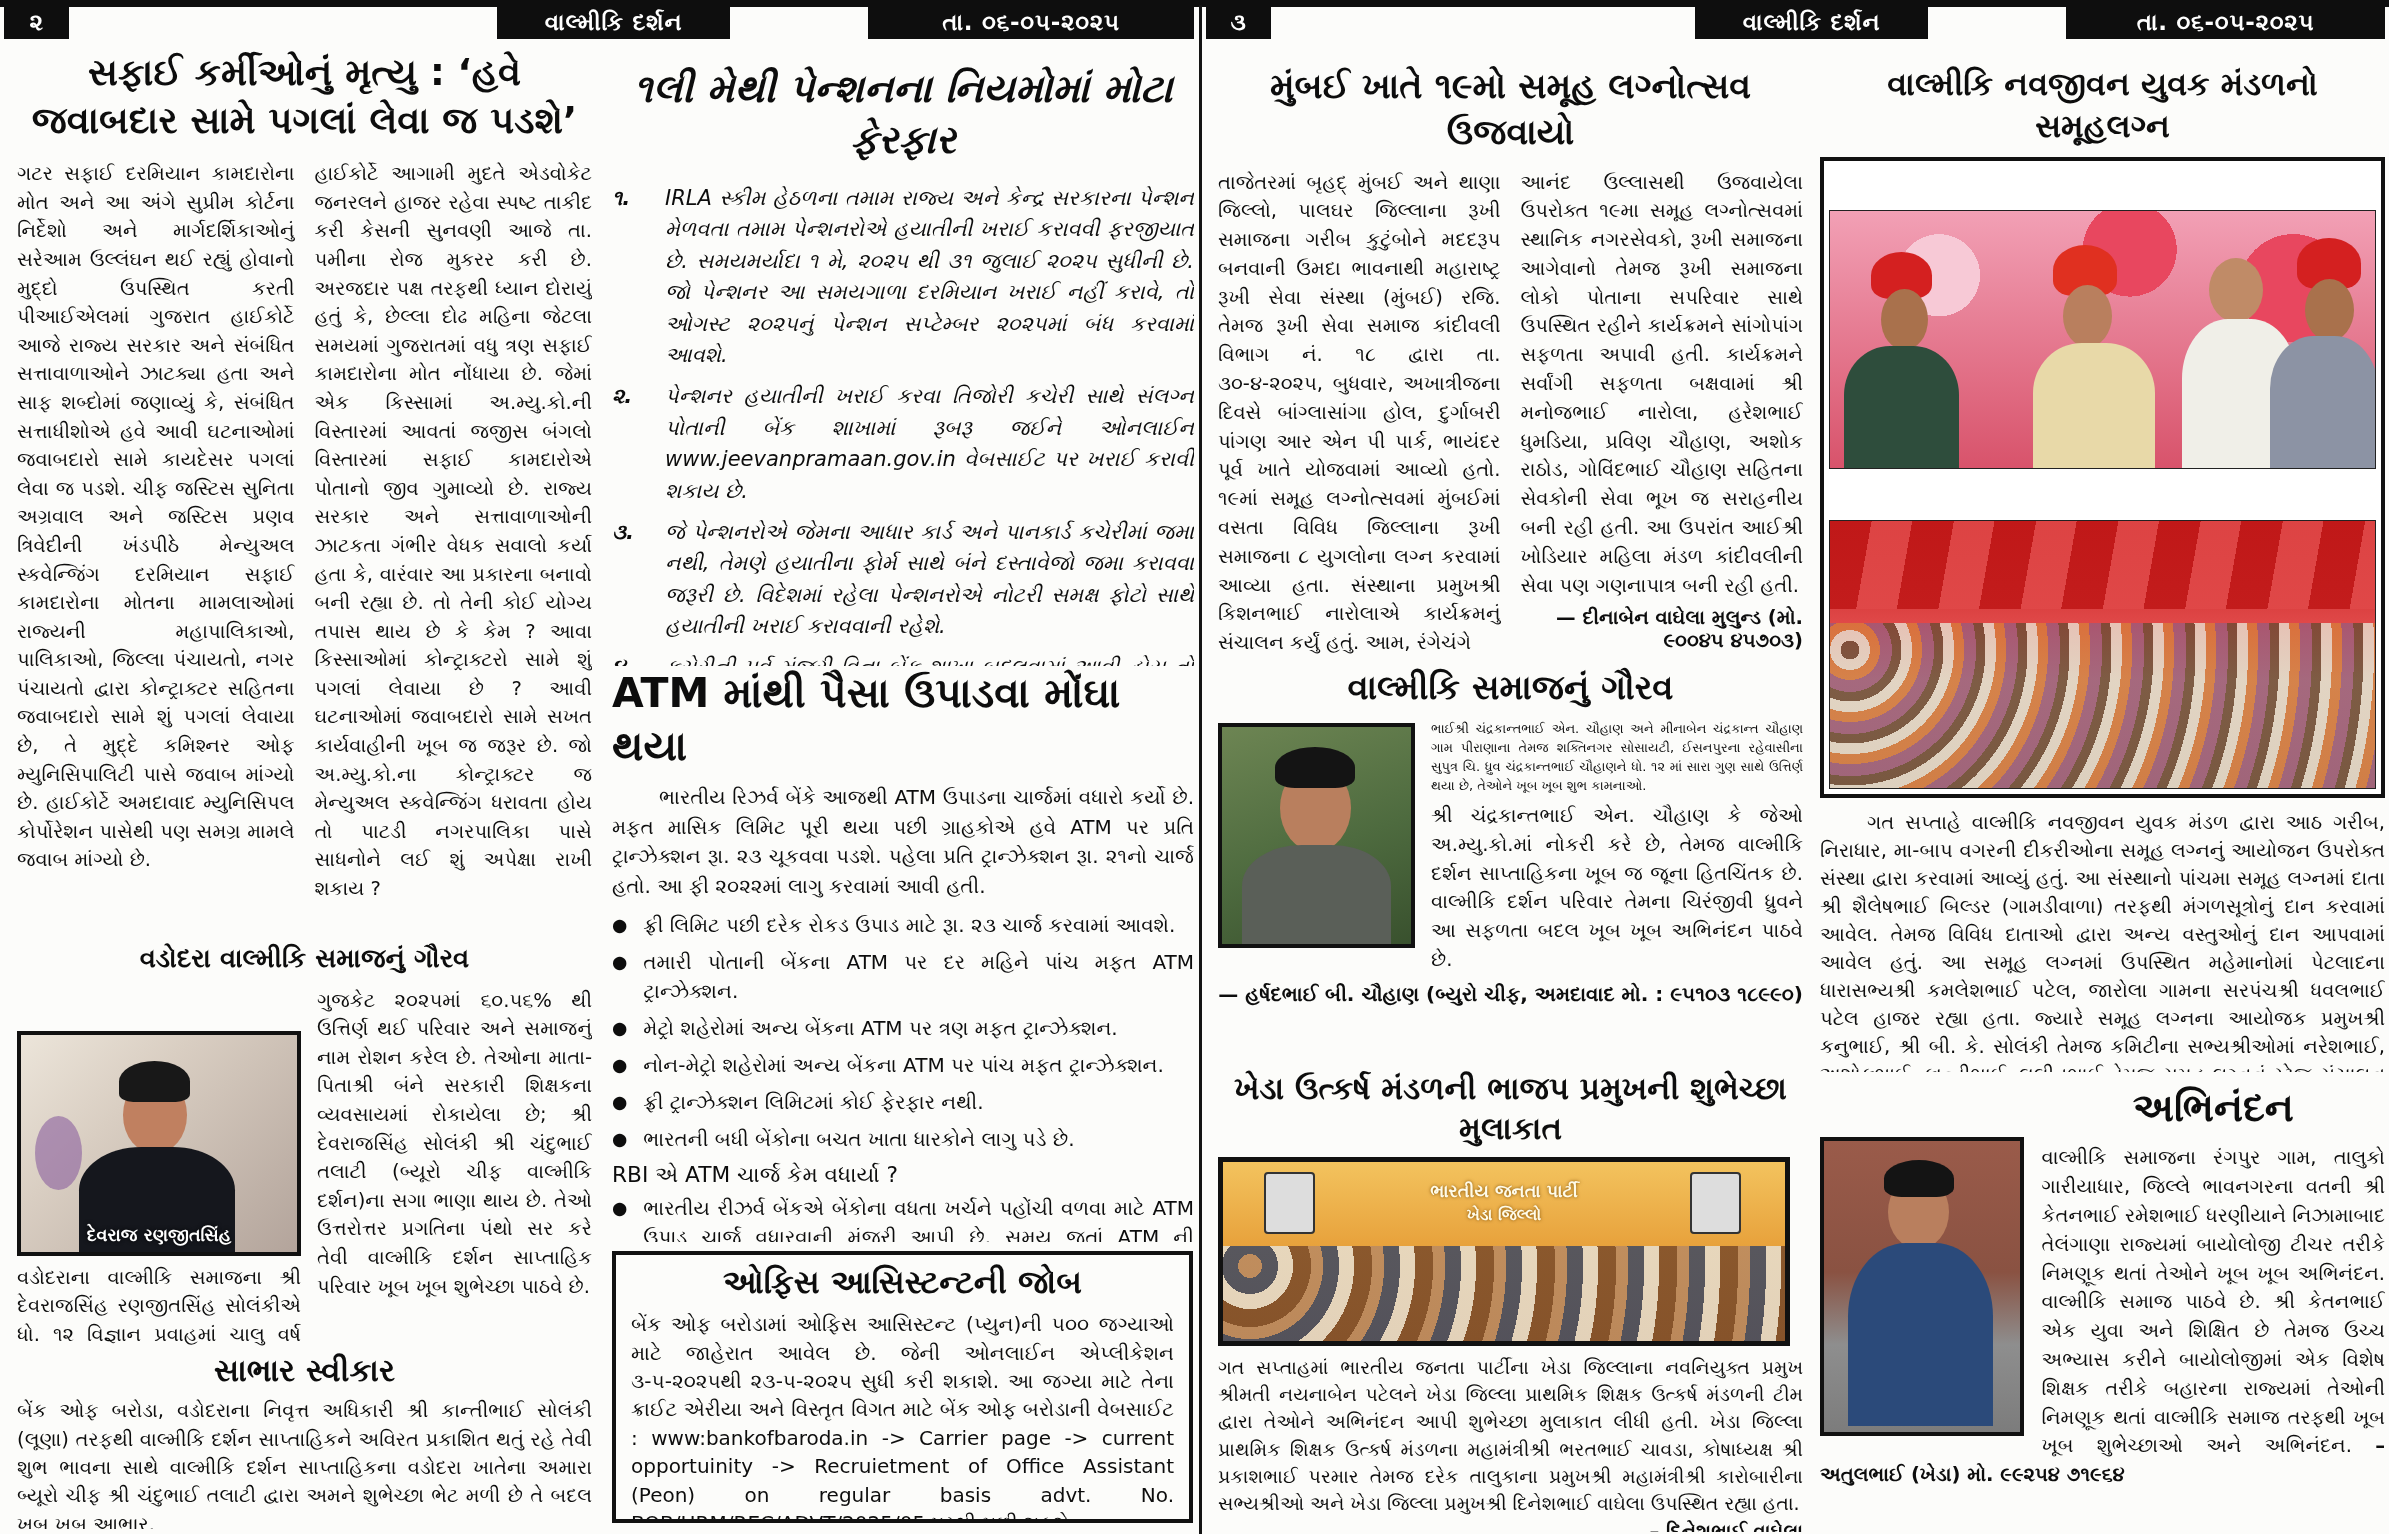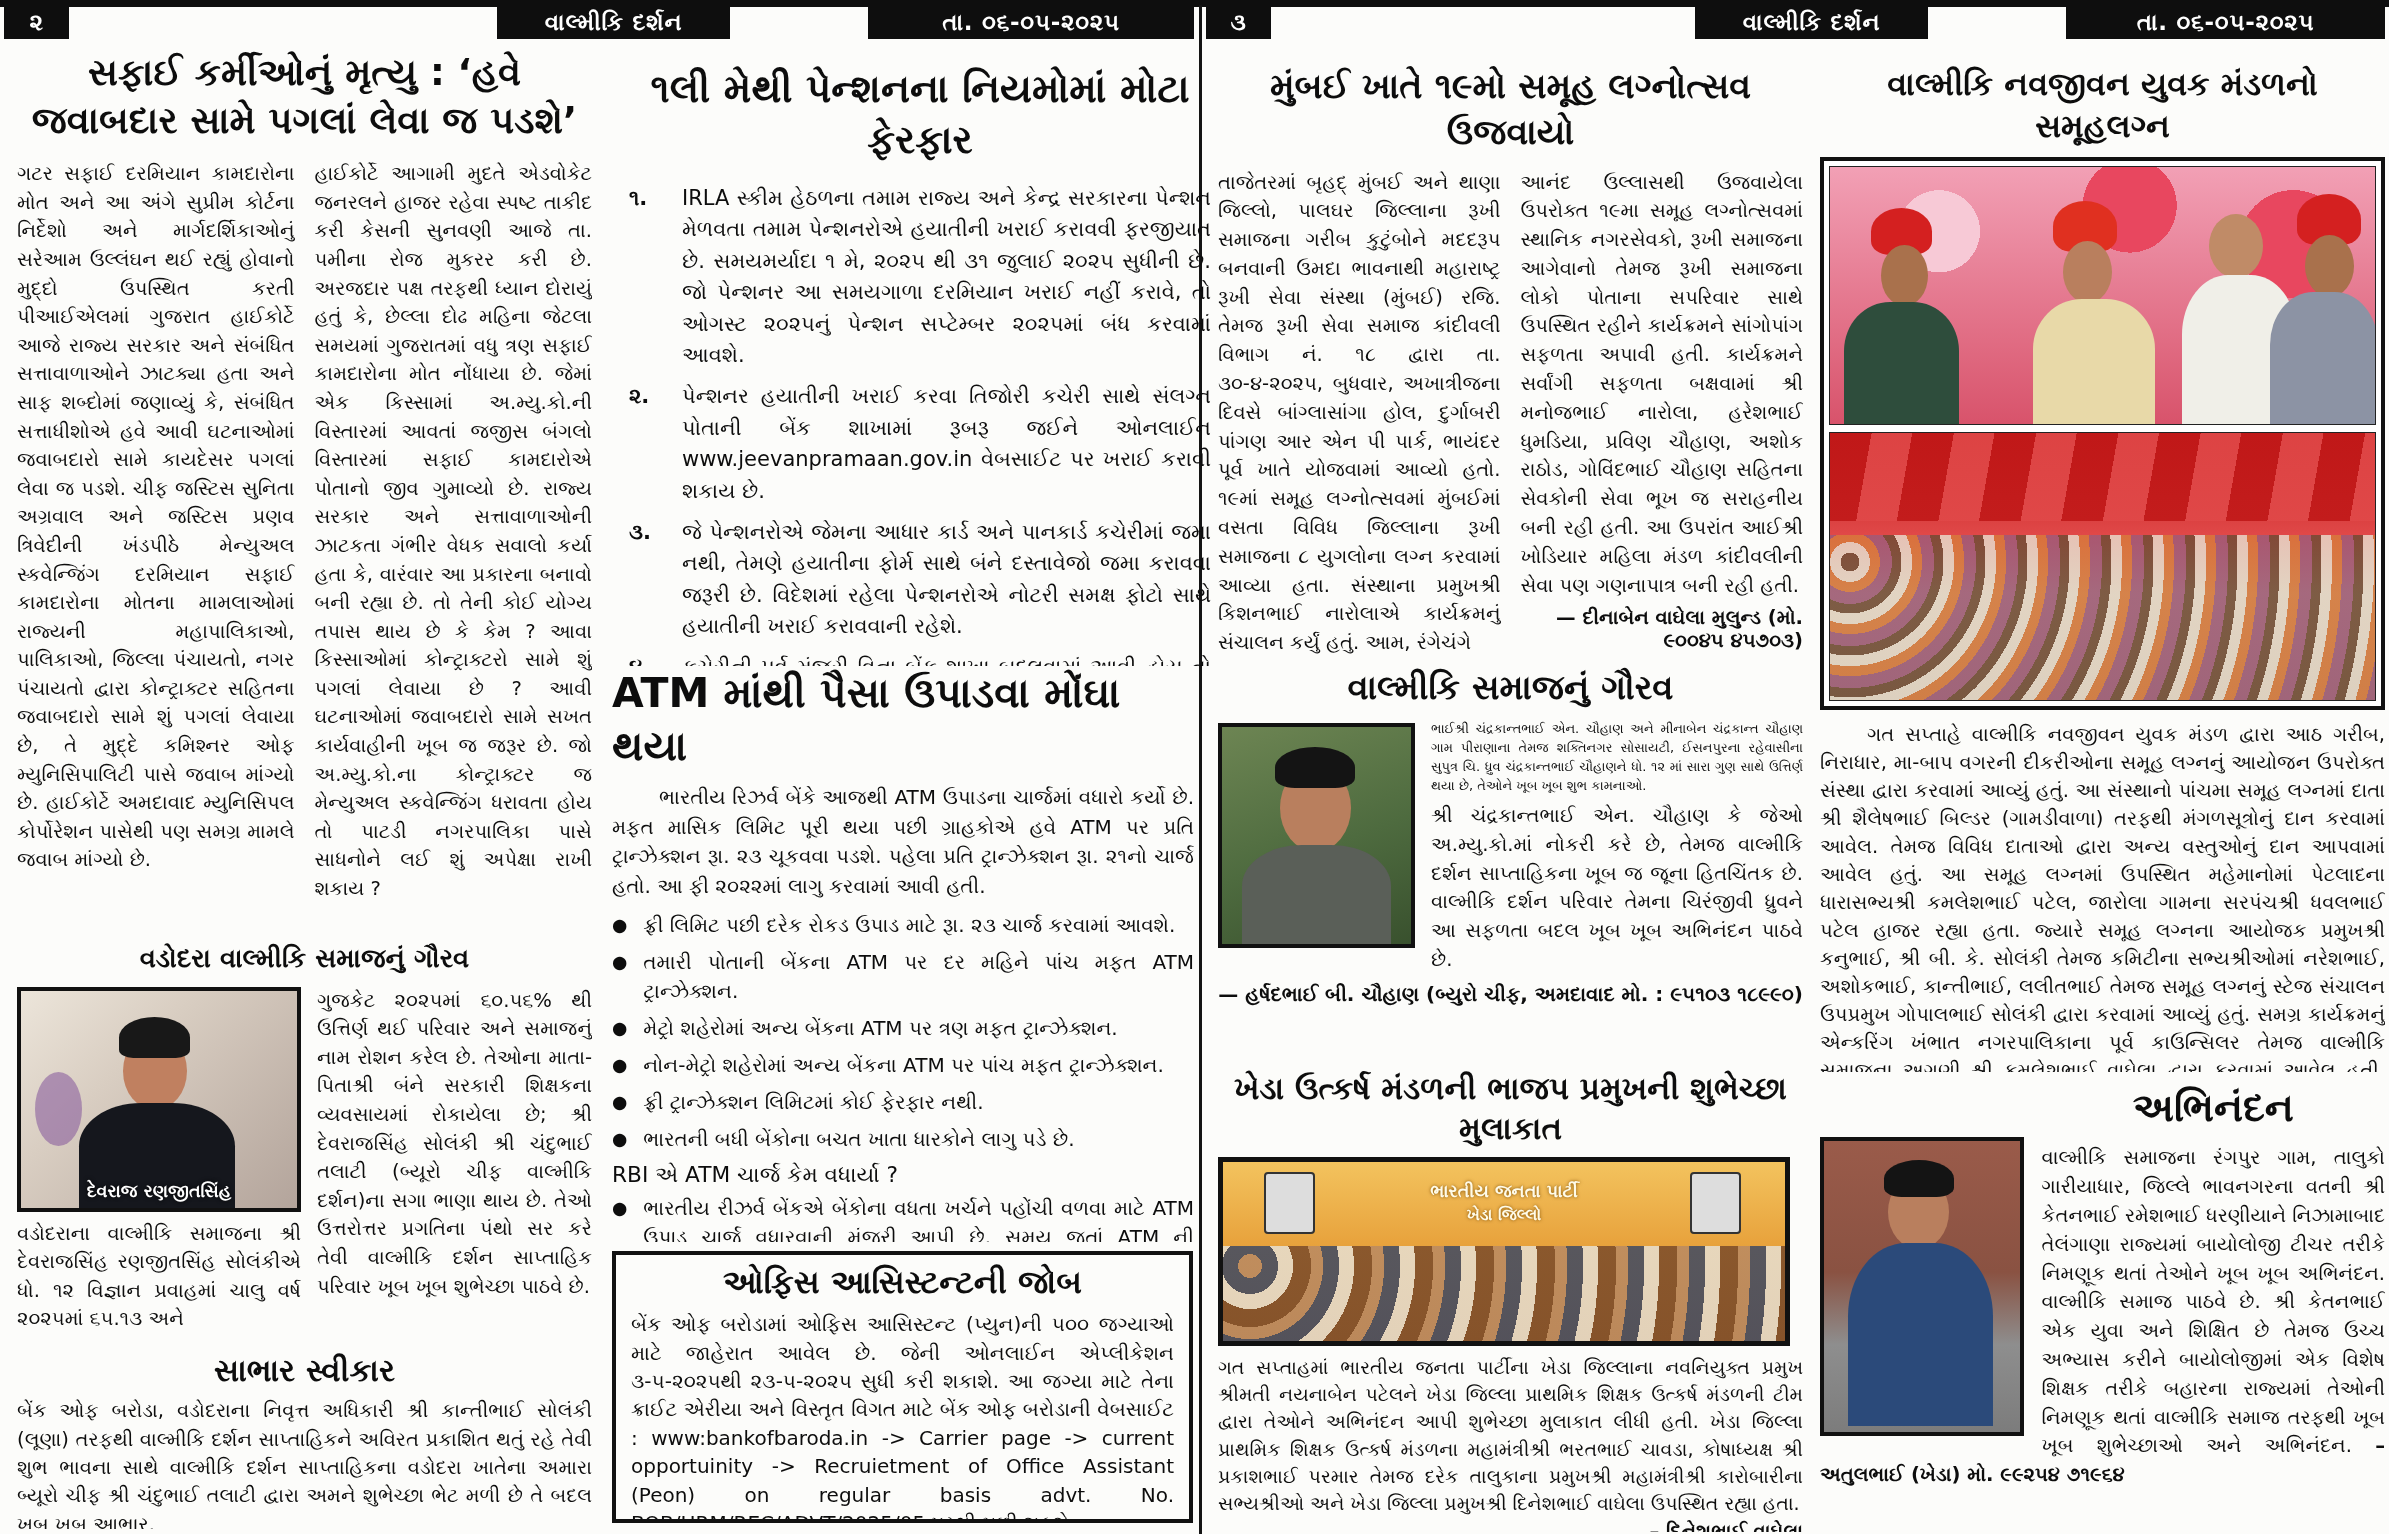--- a/index.html
+++ b/index.html
@@ -8,21 +8,21 @@
   .top-rule{position:absolute;left:0;top:0;width:2389px;height:6.8px;background:#0e0e0e;}
   .hbox{position:absolute;top:5.4px;height:34px;background:#0e0e0e;color:#fff;font-weight:bold;
         display:flex;align-items:center;justify-content:center;font-size:23px;letter-spacing:0.7px;}
   .page-divider{position:absolute;left:1199px;top:5.4px;width:3.4px;height:1529px;background:#141414;}
   .section{position:absolute;overflow:hidden;}
   .headline-xl{font-weight:800;text-align:center;line-height:1.3;}
   .body-txt{text-align:justify;}
   .cols{display:flex;gap:20px;}
   .col{flex:1;}
   .byline{font-weight:bold;text-align:right;}
-  .photo{position:relative;border:4px solid #111;overflow:hidden;background:#cfc9c0;}
+  .photo{position:relative;border:4px solid #111;overflow:hidden;background:#cfc9c0;margin-top:44px;}
   .photo .overlay-label{position:absolute;left:0;right:0;bottom:5.4px;text-align:center;color:#fff;
         font-size:17.6px;font-weight:bold;text-shadow:0 0 4px #000;}
   .face{position:absolute;border-radius:50%;}
   .torso{position:absolute;border-radius:40% 40% 0 0;}
   .point{display:flex;margin-bottom:9.5px;}
   .pnum{width:53px;font-weight:bold;flex:none;}
   .ptext{flex:1;text-align:justify;}
   .bullet{display:flex;gap:16px;margin-bottom:8px;}
   .dot{flex:none;font-size:17.6px;line-height:1.6;}
   .btext{flex:1;text-align:justify;}
@@ -69,21 +69,21 @@
       <div class="body-txt" style="flex:1;font-size:19.6px;line-height:1.46;">ગુજકેટ ૨૦૨૫માં ૬૦.૫૬% થી ઉત્તિર્ણ થઈ પરિવાર અને સમાજનું નામ રોશન કરેલ છે. તેઓના માતા-પિતાશ્રી બંને સરકારી શિક્ષકના વ્યવસાયમાં રોકાયેલા છે; શ્રી દેવરાજસિંહ સોલંકી શ્રી ચંદુભાઈ તલાટી (બ્યૂરો ચીફ વાલ્મીકિ દર્શન)ના સગા ભાણા થાય છે. તેઓ ઉત્તરોત્તર પ્રગતિના પંથો સર કરે તેવી વાલ્મીકિ દર્શન સાપ્તાહિક પરિવાર ખૂબ ખૂબ શુભેચ્છા પાઠવે છે.</div>
     </div>
   </div>
 
   <div class="section" style="left:17px;top:1350px;width:575px;height:179px;">
     <div class="headline-xl" style="font-size:31px;">સાભાર સ્વીકાર</div>
     <div class="body-txt" style="font-size:19.6px;line-height:1.45;margin-top:6.8px;">બેંક ઓફ બરોડા, વડોદરાના નિવૃત્ત અધિકારી શ્રી કાન્તીભાઈ સોલંકી (લૂણા) તરફથી વાલ્મીકિ દર્શન સાપ્તાહિકને અવિરત પ્રકાશિત થતું રહે તેવી શુભ ભાવના સાથે વાલ્મીકિ દર્શન સાપ્તાહિકના વડોદરા ખાતેના અમારા બ્યૂરો ચીફ શ્રી ચંદુભાઈ તલાટી દ્વારા અમને શુભેચ્છા ભેટ મળી છે તે બદલ ખૂબ ખૂબ આભાર.</div>
 
   </div>
 
-  <div class="section" style="left:629px;top:64px;width:582px;height:602px;">
+  <div class="section" style="left:612px;top:64px;width:582px;height:602px;font-style:italic;">
     <div class="headline-xl" style="font-size:39px;">૧લી મેથી પેન્શનના નિયમોમાં મોટા ફેરફાર</div>
     <div style="margin-top:17.6px;font-size:21px;line-height:1.5;">
         <div class="point">
         <span class="pnum">૧.</span>
         <span class="ptext">IRLA સ્કીમ હેઠળના તમામ રાજ્ય અને કેન્દ્ર સરકારના પેન્શન મેળવતા તમામ પેન્શનરોએ હયાતીની ખરાઈ કરાવવી ફરજીયાત છે. સમયમર્યાદા ૧ મે, ૨૦૨૫ થી ૩૧ જુલાઈ ૨૦૨૫ સુધીની છે. જો પેન્શનર આ સમયગાળા દરમિયાન ખરાઈ નહીં કરાવે, તો ઓગસ્ટ ૨૦૨૫નું પેન્શન સપ્ટેમ્બર ૨૦૨૫માં બંધ કરવામાં આવશે.</span>
       </div>
         <div class="point">
         <span class="pnum">૨.</span>
         <span class="ptext">પેન્શનર હયાતીની ખરાઈ કરવા તિજોરી કચેરી સાથે સંલગ્ન પોતાની બેંક શાખામાં રૂબરૂ જઈને ઓનલાઈન www.jeevanpramaan.gov.in વેબસાઈટ પર ખરાઈ કરાવી શકાય છે.</span>
       </div>

